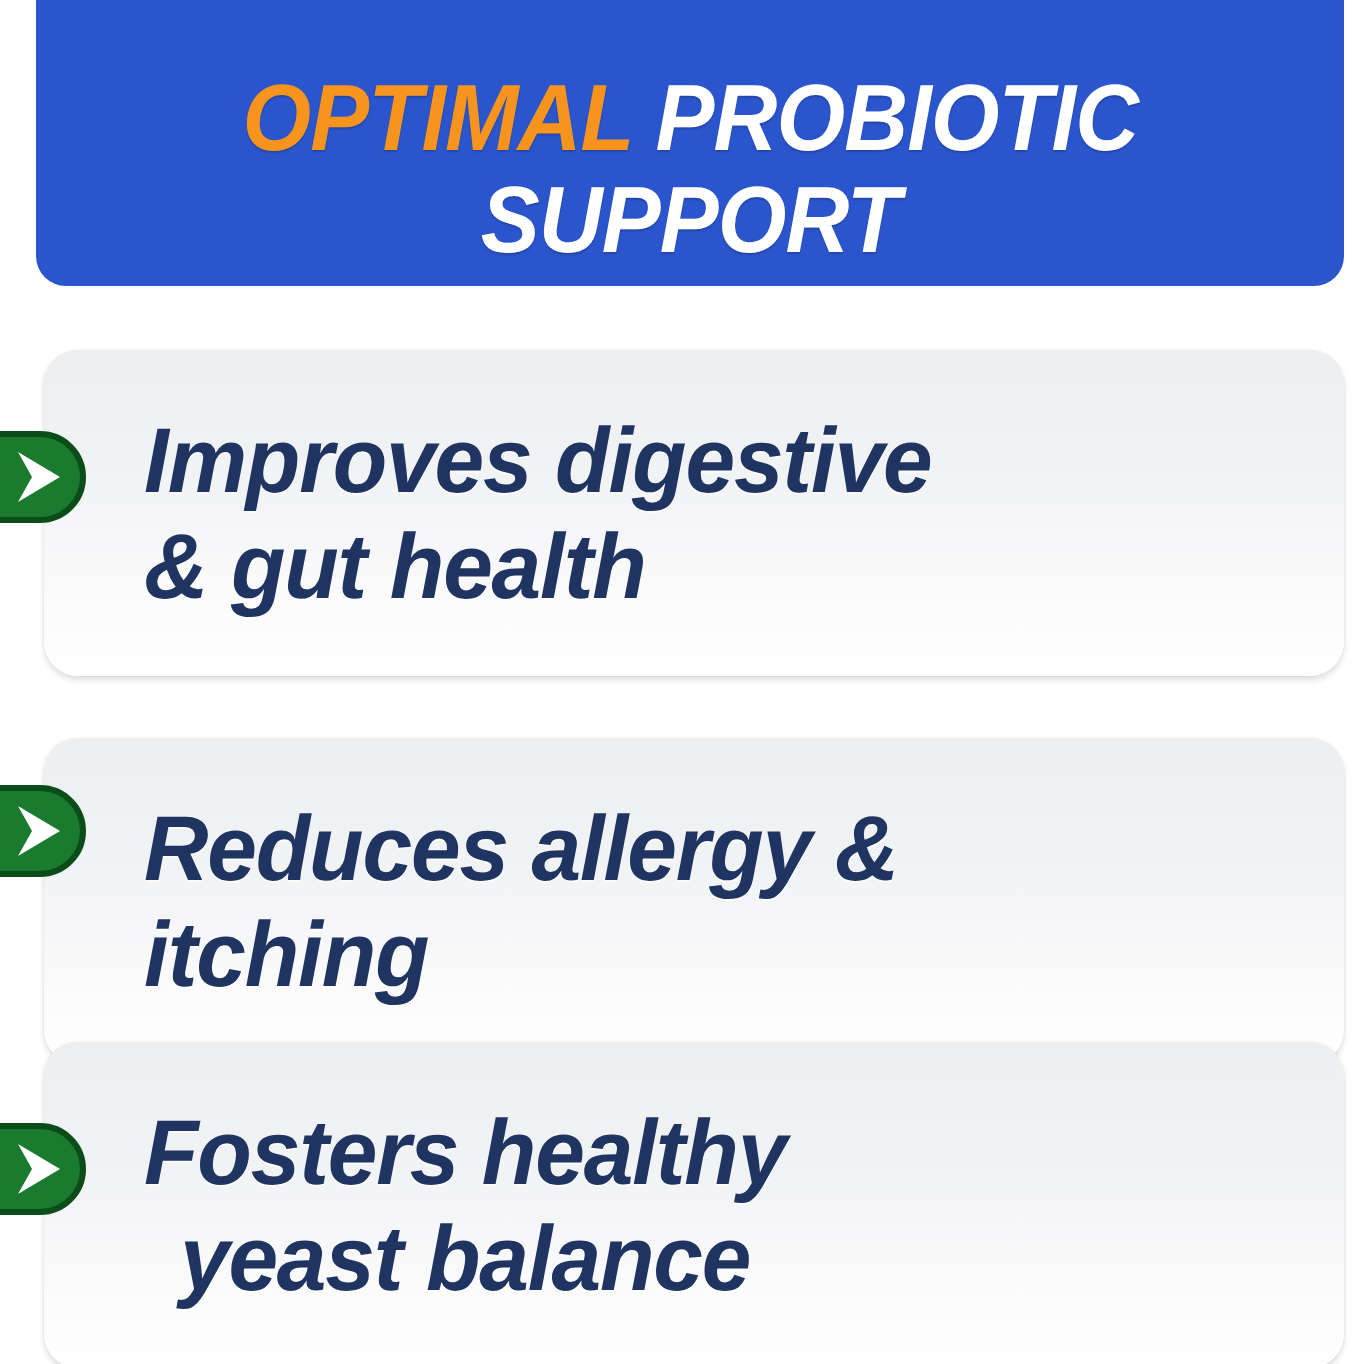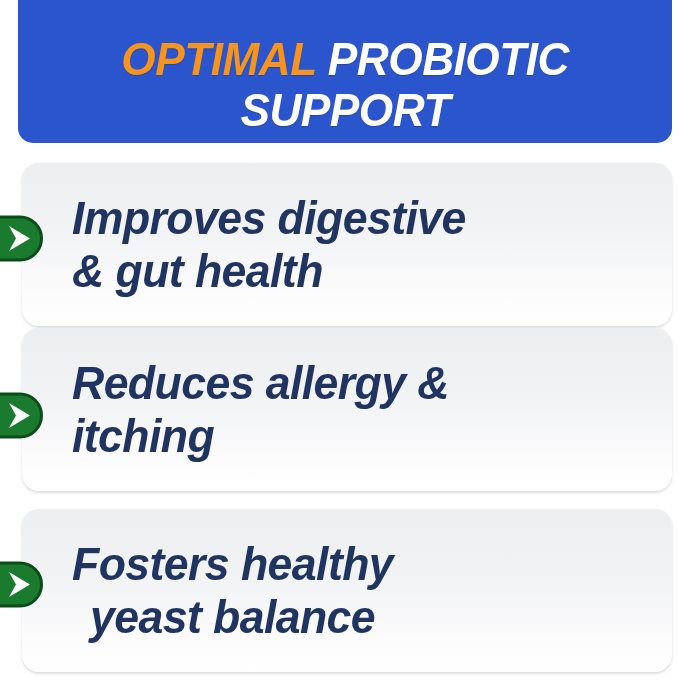--- a/index.html
+++ b/index.html
@@ -61,23 +61,24 @@
     position: absolute;
     left: 22px;
     width: 650px;
     height: 163px;
     box-sizing: border-box;
     background: linear-gradient(180deg, #eceef0 0%, #f2f3f5 42%, #fbfbfc 78%, #ffffff 100%);
     border-radius: 17px;
     box-shadow: 0 2px 3px rgba(0,0,0,0.13), 0 0 1px rgba(0,0,0,0.10);
     display: flex;
     align-items: center;
+    margin-top: 12px;
   }
   .card-1 { top: 163px; }
-  .card-2 { top: 328px; }
+  .card-2 { top: 357px; }
   .card-3 { top: 509px; text-align: center; }
 
   .card-text {
     margin-left: 50px;
     margin-right: 18px;
     color: #1f3460;
     font-weight: 700;
     font-size: 46px;
     line-height: 1.14;
     letter-spacing: -0.6px;

